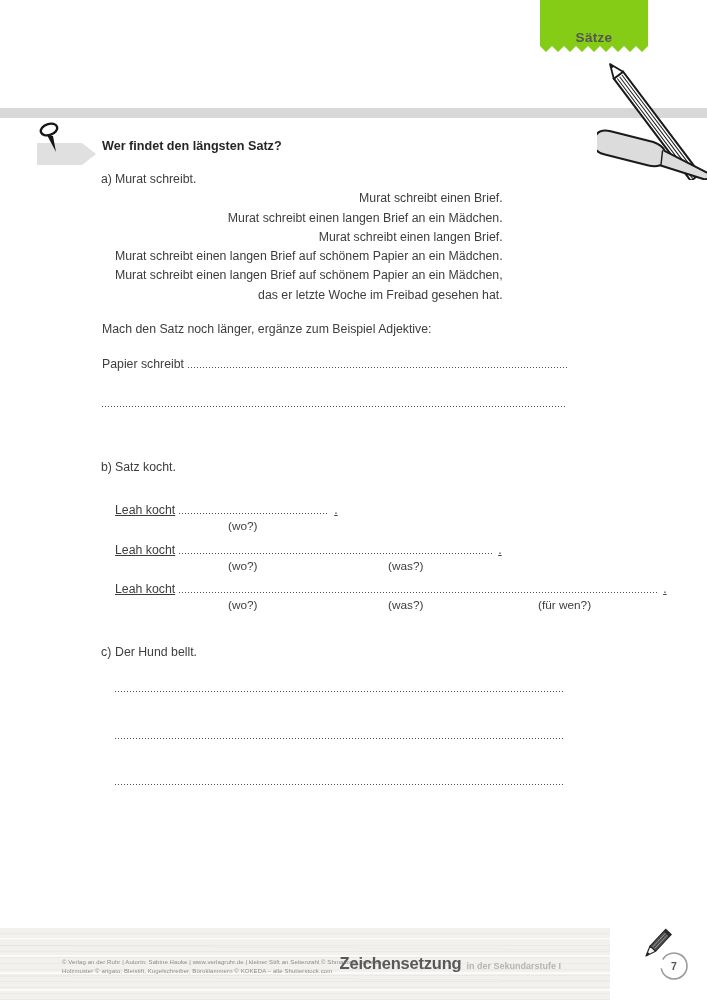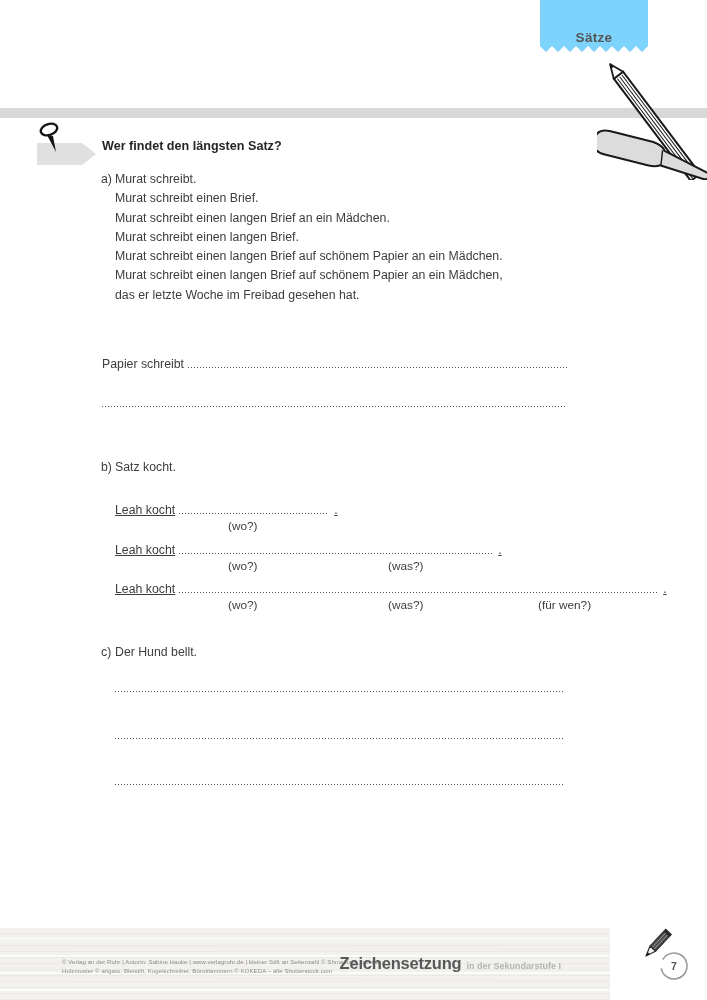--- a/index.html
+++ b/index.html
@@ -5,40 +5,40 @@
   * { margin:0; padding:0; box-sizing:border-box; }
   html,body { background:#e9e9e9; }
   body { font-family:"Liberation Sans","DejaVu Sans",sans-serif; }
   .page {
     position:relative; width:707px; height:1000px; margin:0 auto;
     background:#ffffff; overflow:hidden; color:#3d3d3d;
   }
   
   .tab {
     position:absolute; left:540px; top:0; width:108px; height:52px;
-    background:#7dd3fc;
+    background:#84cc16;
     display:flex; align-items:flex-end; justify-content:center;
     padding-bottom:7px;
     clip-path:polygon(0 0,108px 0,108px 46px,102px 52px,96px 46px,90px 52px,84px 46px,78px 52px,72px 46px,66px 52px,60px 46px,54px 52px,48px 46px,42px 52px,36px 46px,30px 52px,24px 46px,18px 52px,12px 46px,6px 52px,0 46px);
   }
   .tab-label { font-size:13.5px; font-weight:bold; color:#555; letter-spacing:0.3px; }
   .page-title { position:absolute; left:62px; top:66px; white-space:nowrap; }
   .page-title span {
     display:inline-block; font-size:32px; font-weight:bold; color:#1c1c1c;
     letter-spacing:0.5px; transform:scaleX(0.66); transform-origin:0 50%;
   }
   .header-band { position:absolute; left:0; top:108px; width:707px; height:10px; background:#d8d8d8; }
   .deco-topright { position:absolute; left:597px; top:55px; width:110px; height:125px; }
   .marker-icon { position:absolute; left:30px; top:118px; width:70px; height:50px; }
   
   .question { position:absolute; left:102px; top:139px; font-size:12.6px; font-weight:bold; color:#262626; }
   .block-a { position:absolute; left:101px; top:170px; font-size:12.3px; line-height:19.3px; }
   .lead-row { display:flex; }
   .part-label { width:14px; flex:0 0 14px; }
-  .indent { padding-left:14px; }
+  .indent { padding-left:14px;text-align:right; }
   .instruction { position:absolute; left:102px; top:322px; font-size:12.3px; }
   .fill-row { position:absolute; display:flex; align-items:baseline; font-size:12.3px; white-space:nowrap; }
   .dots {
     display:inline-block; height:13px; margin-left:4px;
     background:repeating-linear-gradient(90deg,#4f4f4f 0,#4f4f4f 1px,transparent 1px,transparent 3px) bottom/100% 1.4px no-repeat;
   }
   .hrule {
     position:absolute; height:1.4px;
     background:repeating-linear-gradient(90deg,#4f4f4f 0,#4f4f4f 1px,transparent 1px,transparent 3px);
   }
@@ -116,20 +116,21 @@
       <span>Murat schreibt.</span>
     </div>
     <div class="indent">Murat schreibt einen Brief.</div>
     <div class="indent">Murat schreibt einen langen Brief an ein Mädchen.</div>
     <div class="indent">Murat schreibt einen langen Brief.</div>
     <div class="indent">Murat schreibt einen langen Brief auf schönem Papier an ein Mädchen.</div>
     <div class="indent">Murat schreibt einen langen Brief auf schönem Papier an ein Mädchen,</div>
     <div class="indent">das er letzte Woche im Freibad gesehen hat.</div>
   </div>
 
+  <div class="instruction">Mach den Satz noch länger, ergänze zum Beispiel Adjektive:</div>
 
   <div class="fill-row" style="left:102px; top:355px;">
     <span>Papier schreibt</span>
     <span class="dots" style="width:379px;"></span>
   </div>
   <div class="hrule" style="left:102px; top:406px; width:463px;"></div>
 
   <div class="b-block">
     <div class="lead-row">
       <span class="part-label">b)</span>

